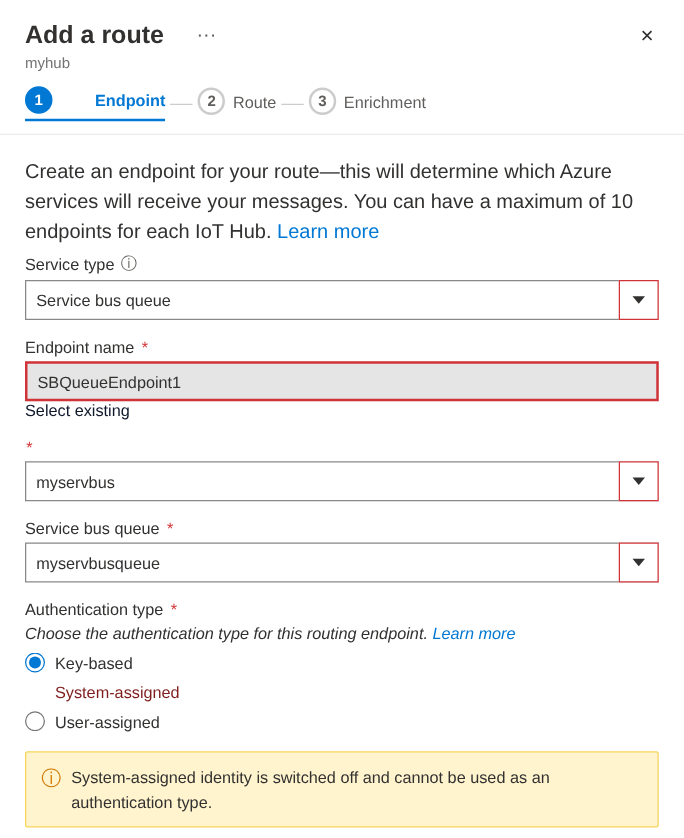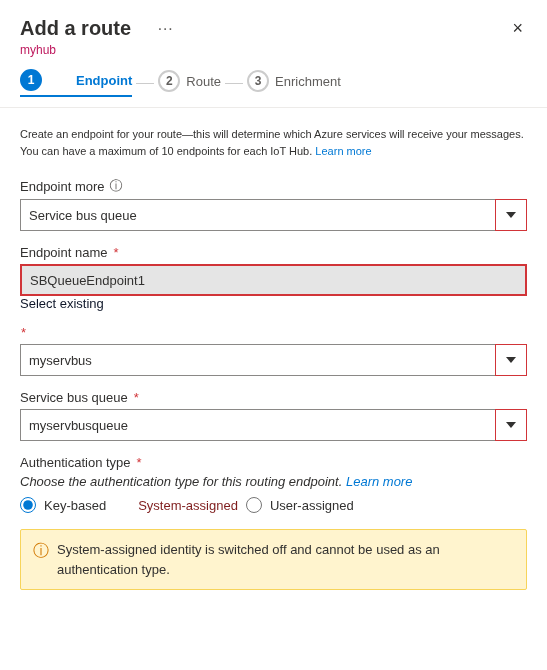--- a/index.html
+++ b/index.html
@@ -37,21 +37,21 @@
       border: none;
       cursor: pointer;
       color: #605e5c;
       font-size: 16px;
       padding: 2px 4px;
       display: flex;
       align-items: center;
     }
     .subtitle {
       font-size: 12px;
-      color: #be185d;
+      color: #737373;
       margin-top: 2px;
     }
     .steps-row {
       display: flex;
       align-items: center;
       gap: 0;
       margin-top: 12px;
     }
     .step {
       display: flex;
@@ -93,24 +93,24 @@
     .step-divider {
       width: 18px;
       height: 1px;
       background: #ccc;
       margin: 0 4px;
     }
     .panel-body {
       padding: 18px 20px 20px 20px;
     }
     .description {
-      font-size: 11px;
+      font-size: 16px;
       color: #323130;
       line-height: 1.5;
-      margin-bottom: 18px;
+      margin-bottom: 4px;
     }
     .learn-more {
       color: #0078d4;
       text-decoration: none;
       cursor: pointer;
     }
     .form-group {
       margin-bottom: 14px;
     }
     .form-label {
@@ -180,24 +180,23 @@
       color: #0f172a;
       text-decoration: none;
       font-size: 13px;
       cursor: pointer;
       display: inline-block;
       margin-top: 0;
       text-align: center;
     }
     .radio-group {
       display: flex;
-      flex-direction: row;
+      flex-direction: column;
       gap: 8px;
       margin-top: 8px;
-      align-items: center;
     }
     .radio-item {
       display: flex;
       align-items: center;
       gap: 8px;
       cursor: pointer;
     }
     .radio-input {
       width: 16px;
       height: 16px;
@@ -271,21 +270,21 @@
   </div>
 
   <div class="panel-body">
     <p class="description">
       <span>Create an endpoint for your route—this will determine which Azure services will receive your messages. You can have a maximum of 10 endpoints for each IoT Hub.</span>
       <a class="learn-more">Learn more</a>
     </p>
 
     <div class="form-group">
       <div class="form-label">
-        <span>Endpoint more</span>
+        <span>Service type</span>
         <span class="info-icon">ⓘ</span>
       </div>
       <div class="select-wrapper">
         <select class="form-select"><option>Service bus queue</option><option>Event Hub</option><option>Storage container</option><option>Service Bus Topic</option></select>
         <div class="select-arrow">
           <div class="select-arrow-inner"></div>
         </div>
       </div>
     </div>
 

